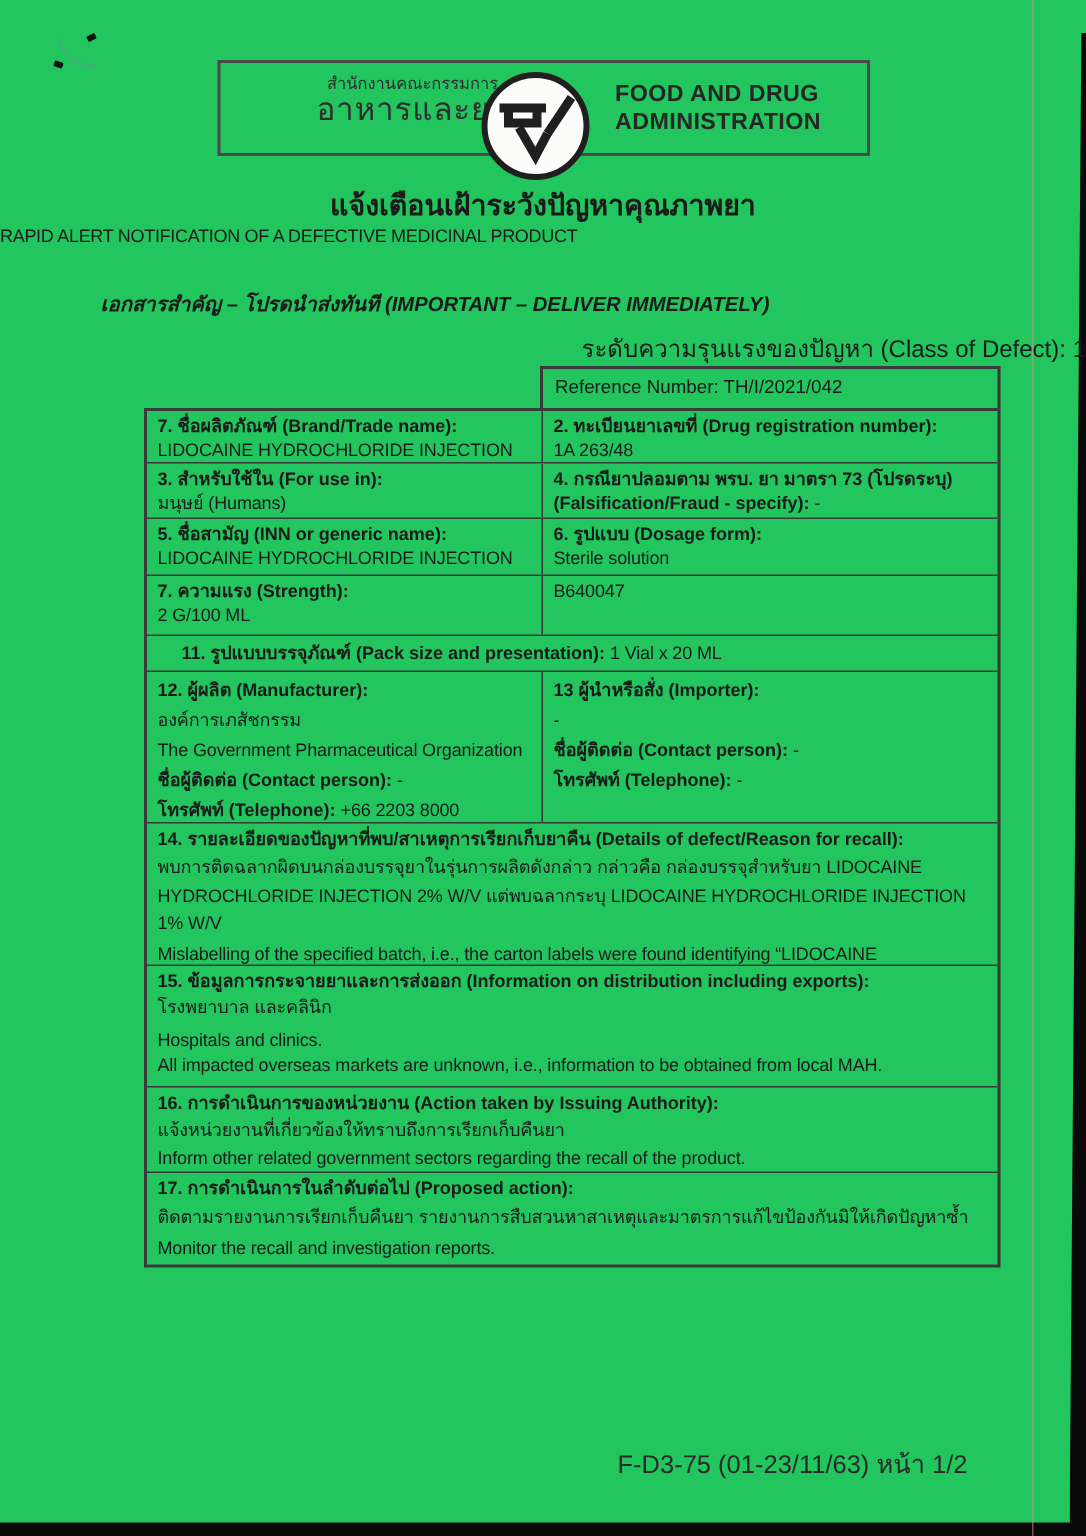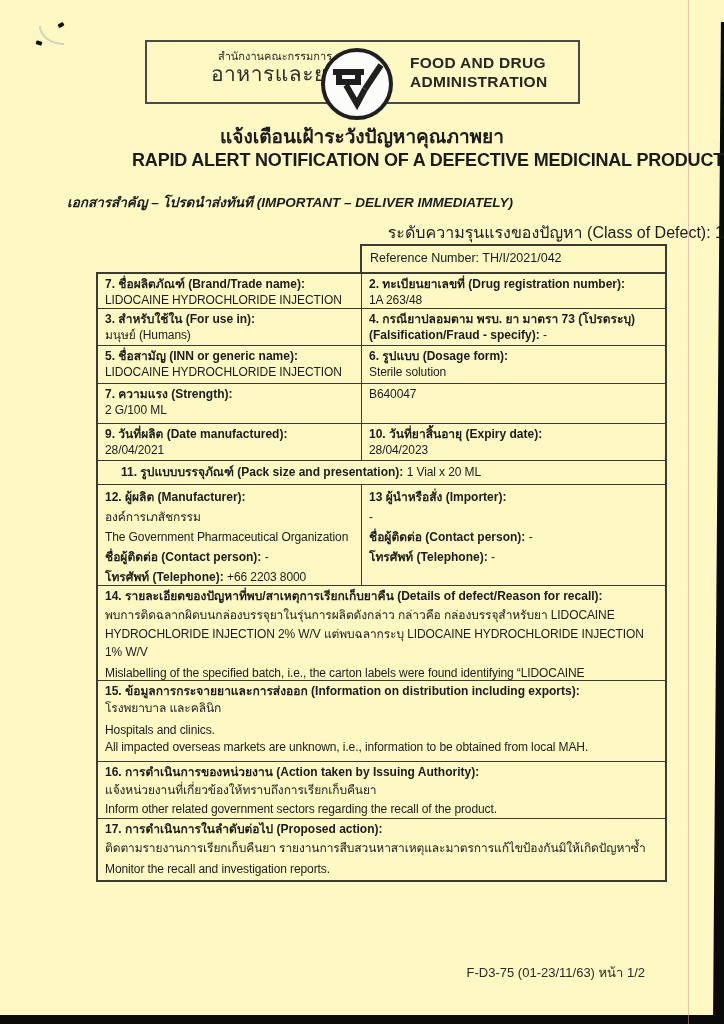--- a/index.html
+++ b/index.html
@@ -4,21 +4,21 @@
 <style>
   html,body{margin:0;padding:0;}
   body{
     width:724px;height:1024px;overflow:hidden;
     background:#e9e9e7;
     font-family:"Liberation Sans","DejaVu Sans",sans-serif;
     color:#1b1b1b;
   }
   .page{
     position:relative;width:724px;height:1024px;
-    background:#fef9c3;overflow:hidden;
+    background:#22c55e;overflow:hidden;
   }
   
   .edge-right{
     position:absolute;top:22px;right:0;width:11px;height:1002px;
     background:#0a0a0a;
     clip-path:polygon(72% 0,100% 0,100% 100%,0 100%);
   }
   .edge-bottom{
     position:absolute;left:0;bottom:0;width:724px;height:9px;background:#0a0a0a;
   }
@@ -46,22 +46,22 @@
   .logo-circle{
     position:absolute;left:171px;top:3px;width:78px;height:78px;z-index:2;
   }
   .org-en{
     position:absolute;left:263px;top:12px;
     font-size:15.5px;font-weight:bold;letter-spacing:.3px;line-height:1.2;color:#262626;
   }
   
   .title-thai{position:absolute;left:0;top:121px;width:724px;text-align:center;
     font-size:19px;font-weight:bold;}
-  .title-en{position:absolute;left:0;top:150px;width:724px;text-align:right;
-    font-size:18px;font-weight:bold;letter-spacing:-0.2px;}
+  .title-en{position:absolute;left:0;top:150px;width:724px;text-align:left;
+    font-size:12px;font-weight:normal;letter-spacing:-0.2px;}
   .title-important{position:absolute;left:0;top:191px;width:580px;text-align:center;
     font-size:13.5px;font-weight:bold;font-style:italic;}
   .title-class{position:absolute;left:0;top:220px;width:724px;text-align:right;
     font-size:16px;font-weight:normal;}
   
   .ref-box{
     position:absolute;left:360px;top:244px;width:307px;height:28px;
     border:2px solid #3a3a3a;border-bottom:none;box-sizing:border-box;
     font-size:12.5px;padding:5px 0 0 8px;
   }
@@ -84,21 +84,21 @@
   .rF{height:24px}.rF .cell{padding-top:3px;margin-left:16px;}
   .rG{height:101px}.rG .cell{line-height:20px;}
   .rH{height:95px}.rH .para{line-height:18.5px;margin-top:2px;}
   .rI{height:81px}.rI div{margin-bottom:1px;}
   .rI .gap{margin-top:6px;}
   .rJ{height:57px}.rJ .para{line-height:18px;margin-top:1px;}
   .rK{height:62px}.rK .para{line-height:19px;margin-top:2px;}
   
   .footer{
     position:absolute;left:96px;top:962px;width:549px;text-align:right;
-    font-size:13px;color:#2a2a2a;
+    font-size:17px;color:#2a2a2a;
   }
 </style>
 </head>
 <body>
 
 <div class="page">
 
   <div class="edge-right"></div>
   <div class="edge-bottom"></div>
   <div class="margin-line"></div>
@@ -181,30 +181,20 @@
     <div class="row rD">
       <div class="cell left">
         <div class="lbl">7. ความแรง (Strength):</div>
         <div class="val">2 G/100 ML</div>
       </div>
       <div class="cell right">
         <div class="val">B640047</div>
       </div>
     </div>
 
-    <div class="row rE">
-      <div class="cell left">
-        <div class="lbl">9. วันที่ผลิต (Date manufactured):</div>
-        <div class="val">28/04/2021</div>
-      </div>
-      <div class="cell right">
-        <div class="lbl">10. วันที่ยาสิ้นอายุ (Expiry date):</div>
-        <div class="val">28/04/2023</div>
-      </div>
-    </div>
 
     <div class="row rF">
       <div class="cell full">
         <span class="lbl">11. รูปแบบบรรจุภัณฑ์ (Pack size and presentation):</span>
         <span class="val">1 Vial x 20 ML</span>
       </div>
     </div>
 
     <div class="row rG">
       <div class="cell left">

